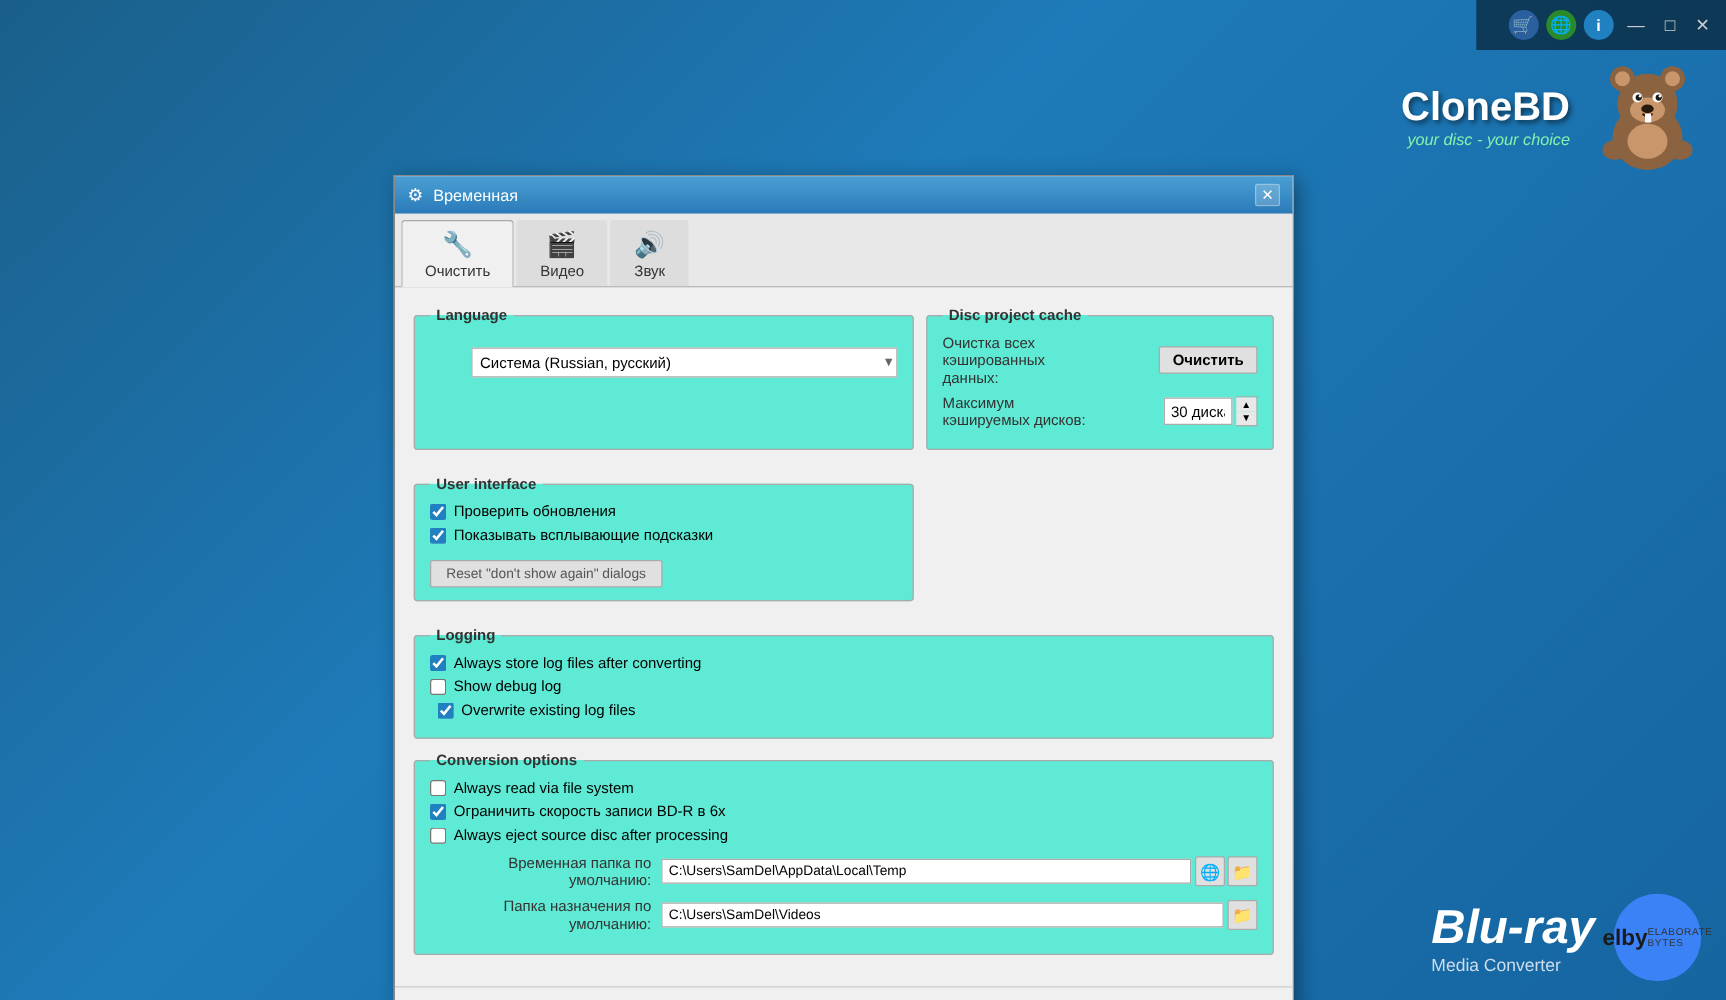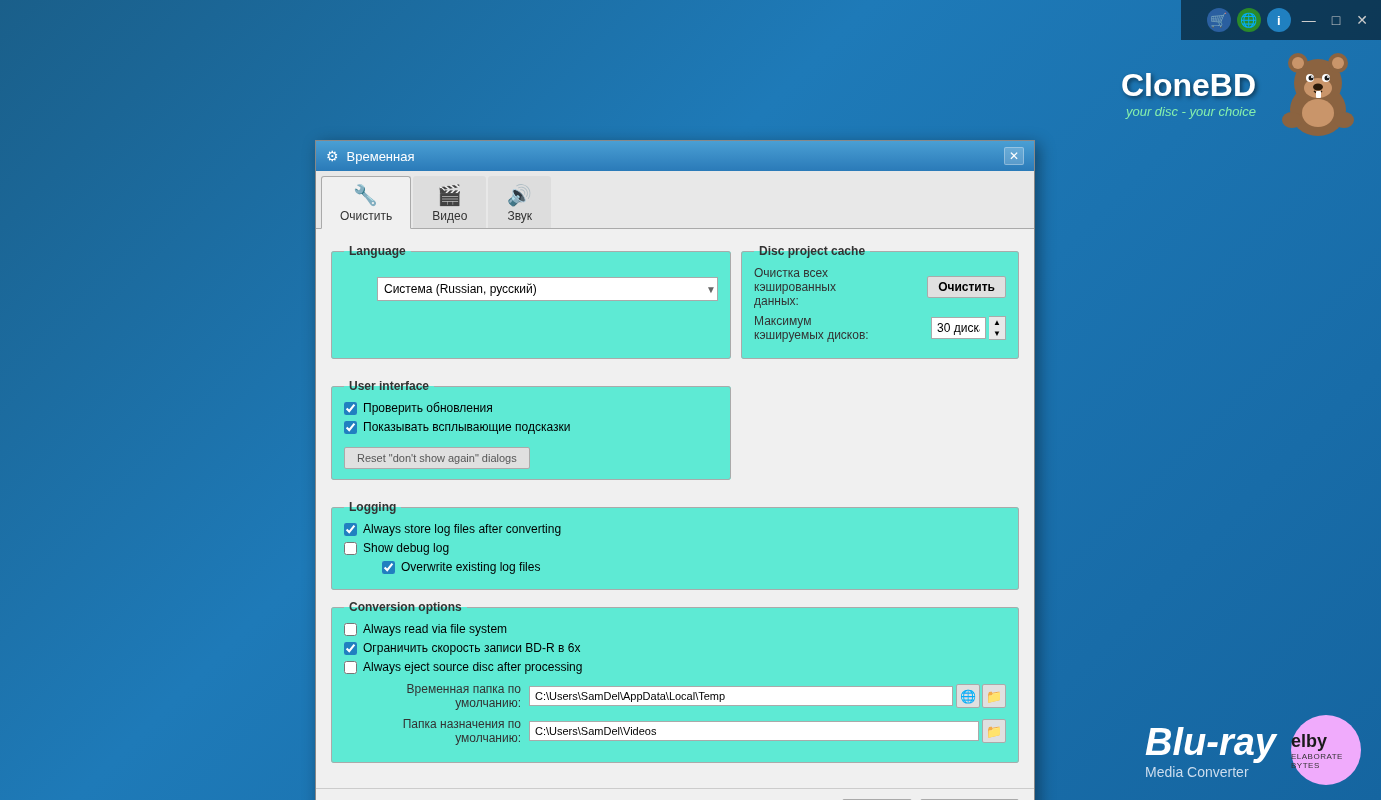--- a/index.html
+++ b/index.html
@@ -82,25 +82,25 @@
       font-size: 38px;
       font-weight: bold;
       color: #fff;
       font-style: italic;
     }
     .bluray-sub {
       font-size: 14px;
       color: #cde;
     }
     .elby-badge {
-      background: #f0abfc;
+      background: #3b82f6;
       border-radius: 50%;
       width: 70px; height: 70px;
-      display: flex; flex-direction: column;
-      justify-content: center;
+      display: flex; flex-direction: row;
+      align-items: center; justify-content: center;
     }
     .elby-text { font-size: 18px; font-weight: bold; color: #1a1a1a; }
     .elby-sub { font-size: 8px; color: #333; text-transform: uppercase; letter-spacing: 0.5px; }
 
     
     .dialog {
       position: absolute;
       top: 140px;
       left: 315px;
       width: 720px;
@@ -285,21 +285,21 @@
     .right-placeholder { flex: 1; }
 
     
     .checkbox-row {
       display: flex;
       align-items: center;
       gap: 6px;
       margin-bottom: 5px;
       font-size: 12px;
     }
-    .checkbox-row.indented { margin-left: 38px; }
+    .checkbox-row.indented { margin-left: 6px; }
     input[type=checkbox] {
       width: 13px; height: 13px;
       cursor: pointer;
       accent-color: #2080c0;
     }
 
     .reset-btn {
       margin-top: 8px;
       padding: 4px 12px;
       background: #e0e0e0;

